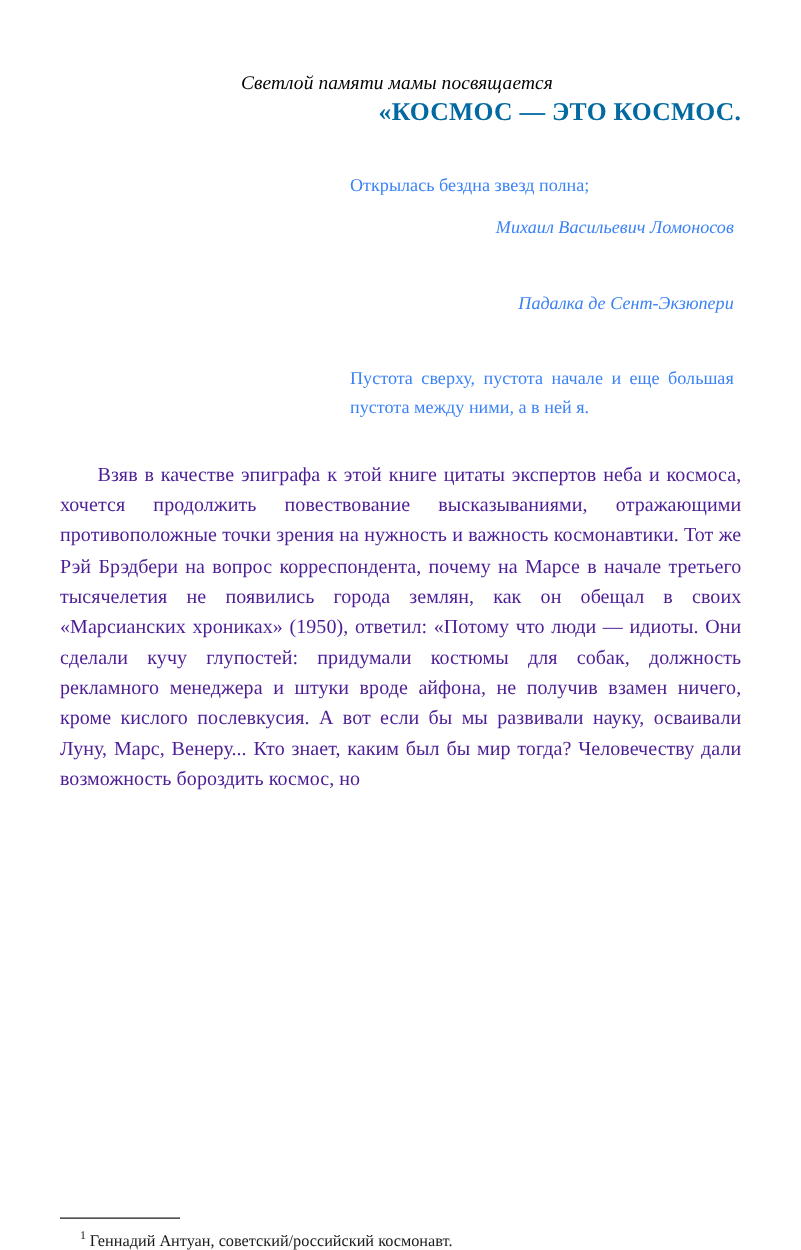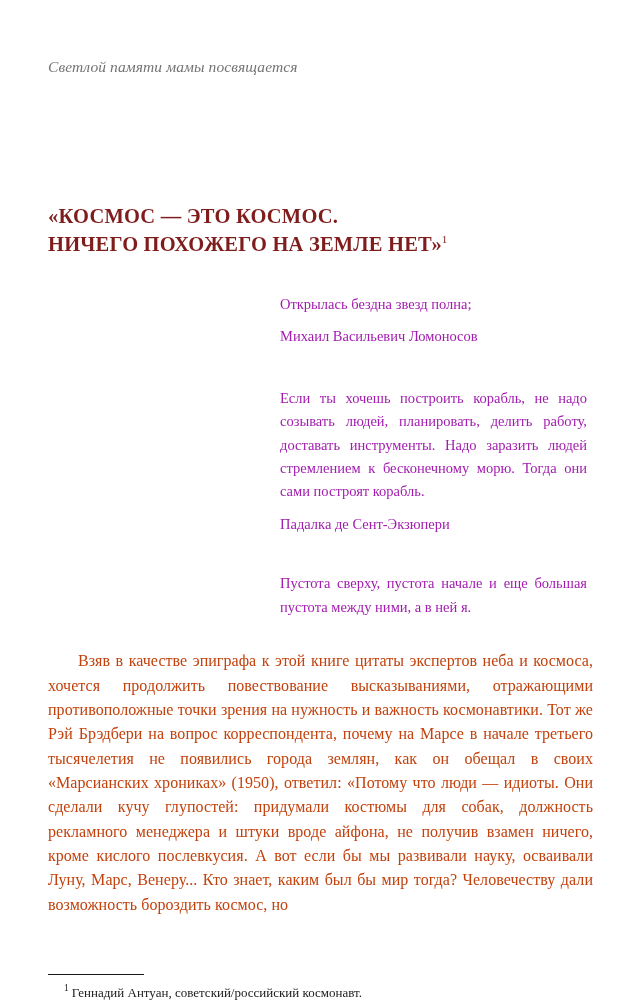--- a/index.html
+++ b/index.html
@@ -18,36 +18,35 @@
   .page {
     position: relative;
     width: 641px;
     height: 1000px;
     box-sizing: border-box;
     padding: 0 48px;
   }
 
   .dedication {
     margin-top: 58px;
-    text-align: left;
+    text-align: center;
     font-style: italic;
     font-size: 15.5px;
     letter-spacing: 0.1px;
-    color: #737373;
+    color: #000000;
     padding-right: 6px;
   }
 
   .chapter-title {
-    margin-top: 126px;
-    text-align: left;
+    text-align: right;
     font-weight: bold;
     font-size: 20.5px;
     line-height: 1.38;
     letter-spacing: 0.2px;
-    color: #7f1d1d;
+    color: #0369a1;
   }
   .chapter-title .line {
     display: block;
     white-space: nowrap;
   }
   .chapter-title sup {
     font-size: 11px;
     font-weight: normal;
     vertical-align: super;
     line-height: 0;
@@ -55,47 +54,49 @@
 
   .epigraphs {
     margin-top: 34px;
     margin-left: 232px;
     margin-right: 6px;
   }
   .epigraph {
     margin-bottom: 34px;
     font-size: 14.5px;
     line-height: 1.62;
-    color: #a21caf;
+    color: #3b82f6;
     text-align: justify;
   }
   .epigraph:last-child {
     margin-bottom: 0;
   }
   .epigraph .verse {
     display: block;
   }
   .epigraph .attribution {
     display: block;
+    text-align: right;
+    font-style: italic;
     margin-top: 9px;
   }
   .epigraph.poem {
     margin-bottom: 38px;
   }
   .epigraph.second {
     margin-bottom: 36px;
   }
 
   .body-text {
     margin-top: 30px;
     font-size: 16px;
     line-height: 1.52;
     text-align: justify;
     text-indent: 30px;
-    color: #c2410c;
+    color: #4c1d95;
     hyphens: manual;
     letter-spacing: 0.05px;
   }
 
   .footnote-area {
     position: absolute;
     left: 48px;
     right: 48px;
     bottom: 56px;
   }
@@ -120,32 +121,30 @@
 </style>
 </head>
 <body>
 
 <div class="page">
 
   <div class="dedication">Светлой памяти мамы посвящается</div>
 
   <div class="chapter-title">
     <span class="line">«КОСМОС — ЭТО КОСМОС.</span>
-    <span class="line"><span>НИЧЕГО ПОХОЖЕГО НА ЗЕМЛЕ НЕТ»</span><sup>1</sup></span>
   </div>
 
   <div class="epigraphs">
 
     <div class="epigraph poem">
       <span class="verse">Открылась бездна звезд полна;</span>
       <span class="attribution">Михаил Васильевич Ломоносов</span>
     </div>
 
     <div class="epigraph second">
-      <span>Если ты хочешь построить корабль, не надо созывать людей, планировать, делить работу, доставать инструменты. Надо заразить людей стремлением к бесконечному морю. Тогда они сами построят корабль.</span>
       <span class="attribution">Падалка де Сент-Экзюпери</span>
     </div>
 
     <div class="epigraph">
       <span>Пустота сверху, пустота начале и еще большая пустота между ними, а в ней я.</span>
     </div>
 
   </div>
 
   <div class="body-text">Взяв в качестве эпиграфа к этой книге цитаты экспертов неба и космоса, хочется продолжить повествование высказываниями, отражающими противоположные точки зрения на нужность и важность космонавтики. Тот же Рэй Брэдбери на вопрос корреспондента, почему на Марсе в начале третьего тысячелетия не появились города землян, как он обещал в своих «Марсианских хрониках» (1950), ответил: «Потому что люди — идиоты. Они сделали кучу глупостей: придумали костюмы для собак, должность рекламного менеджера и штуки вроде айфона, не получив взамен ничего, кроме кислого послевкусия. А вот если бы мы развивали науку, осваивали Луну, Марс, Венеру... Кто знает, каким был бы мир тогда? Человечеству дали возможность бороздить космос, но</div>

